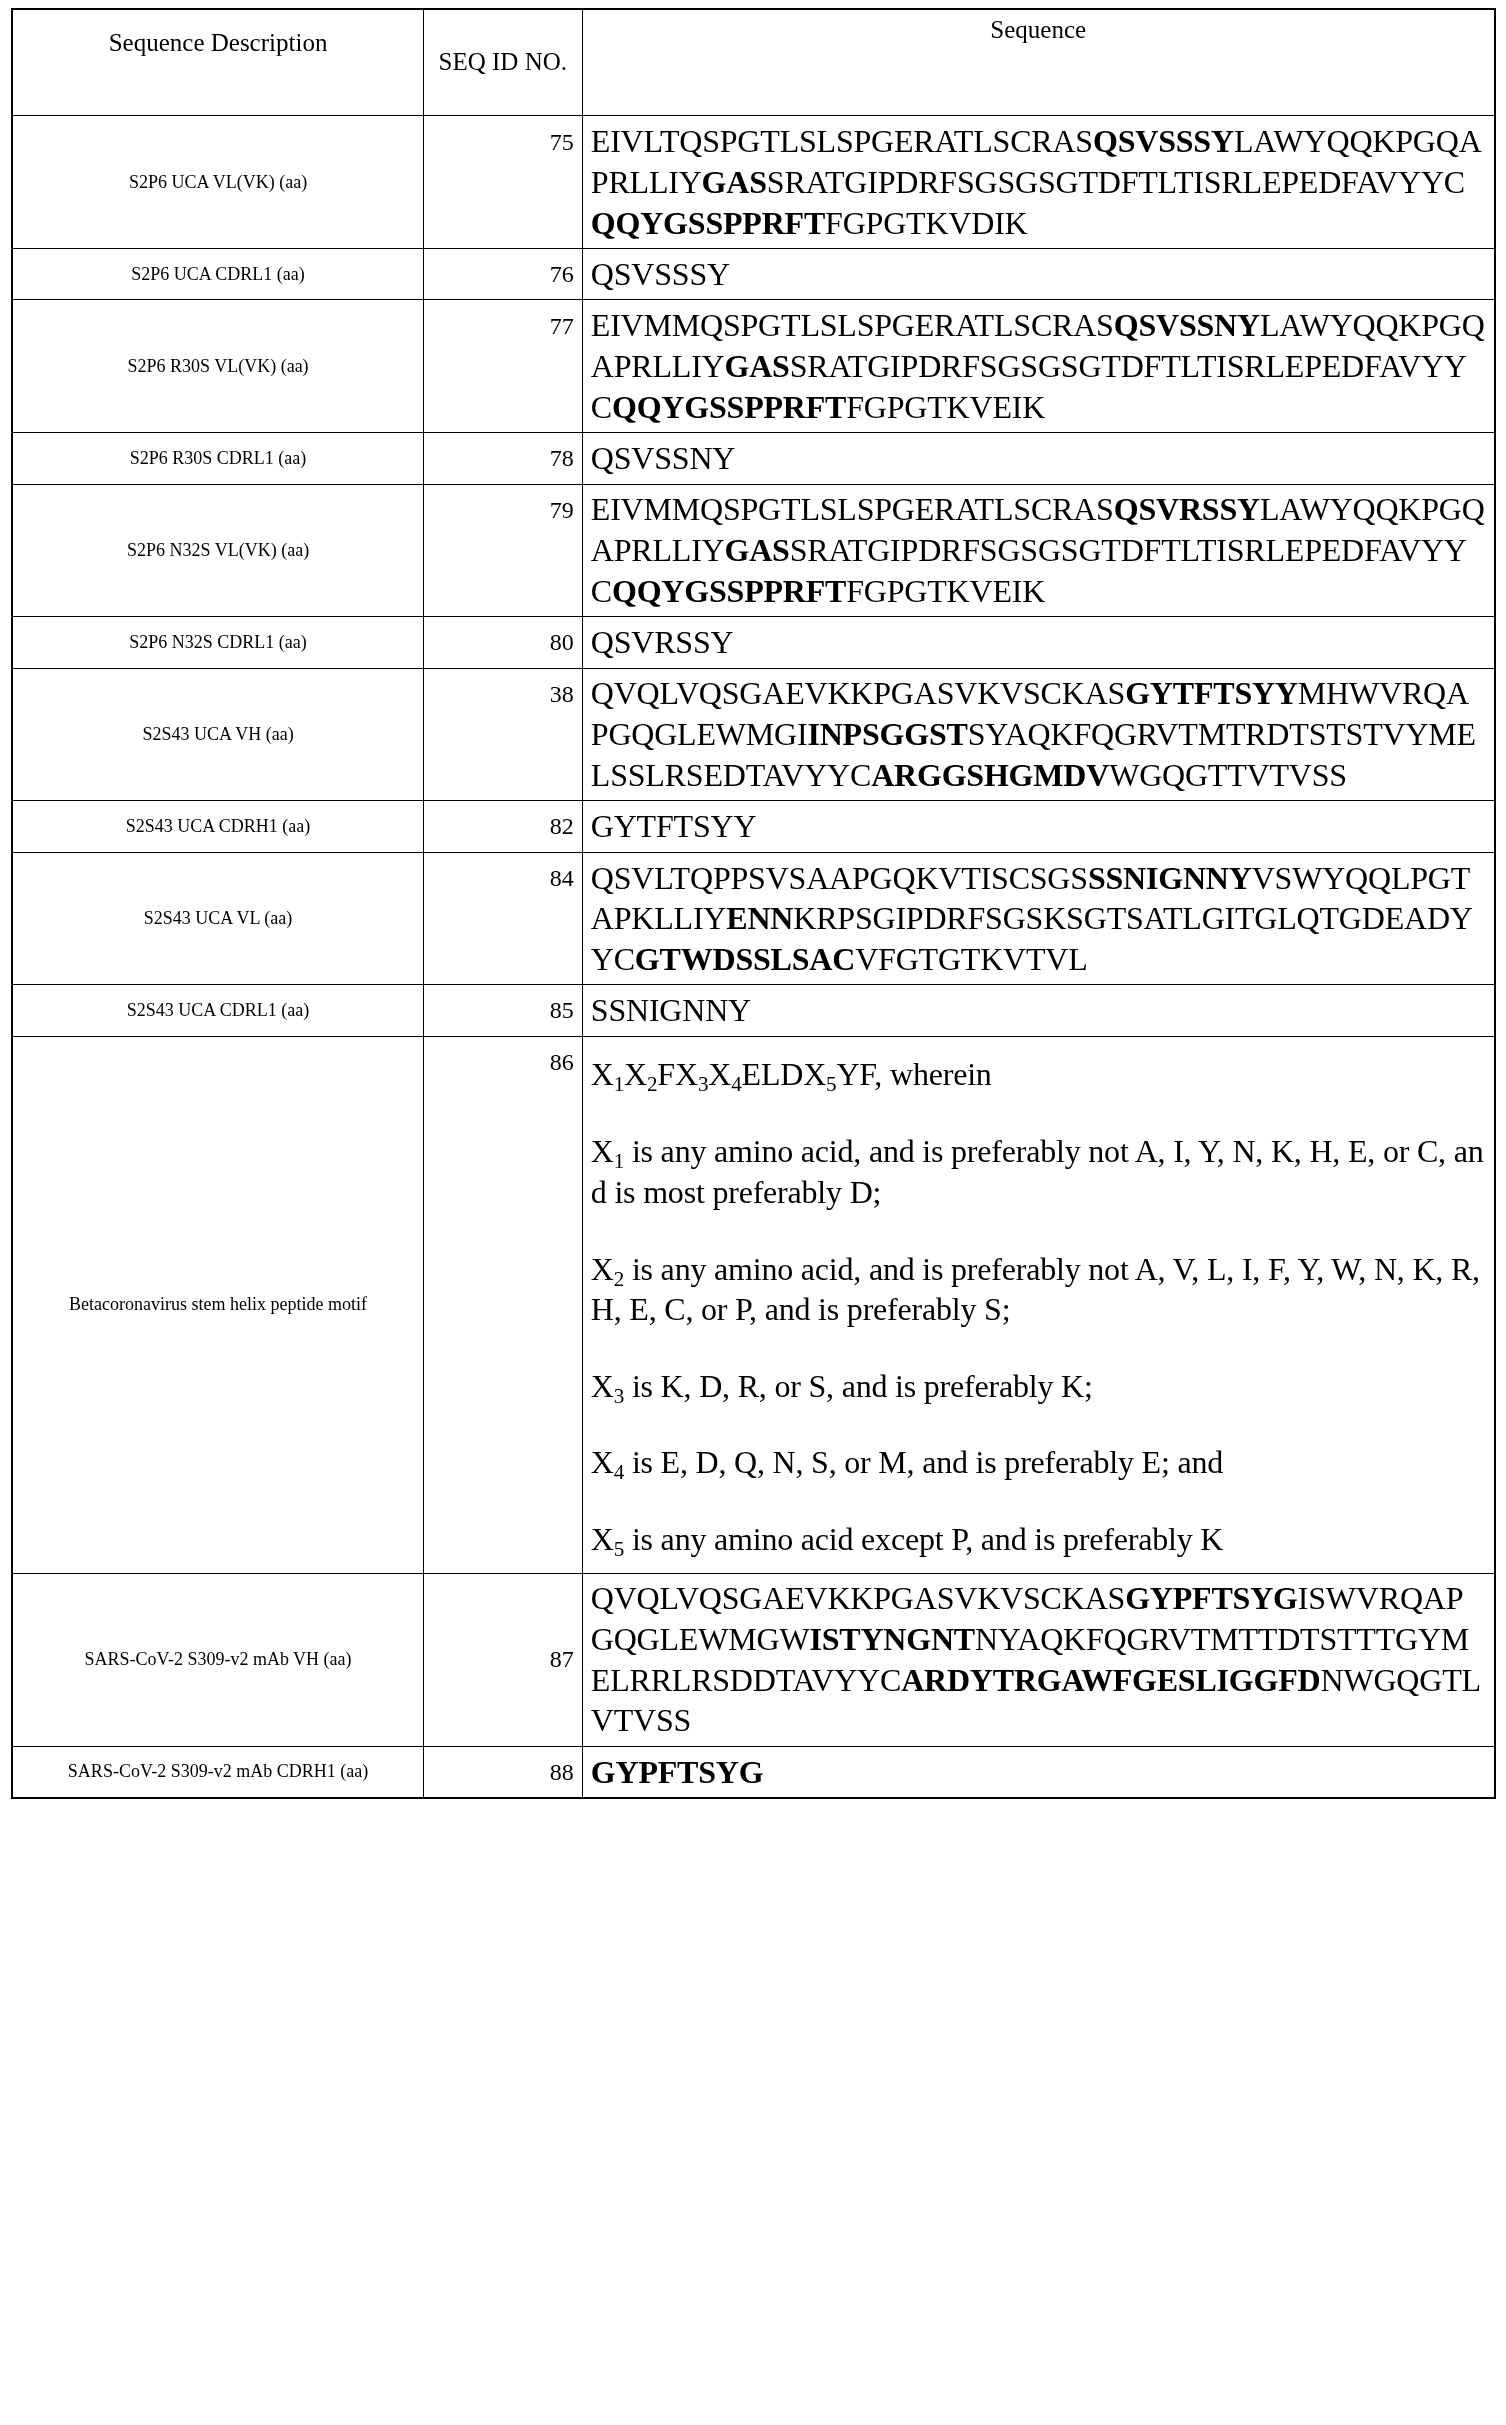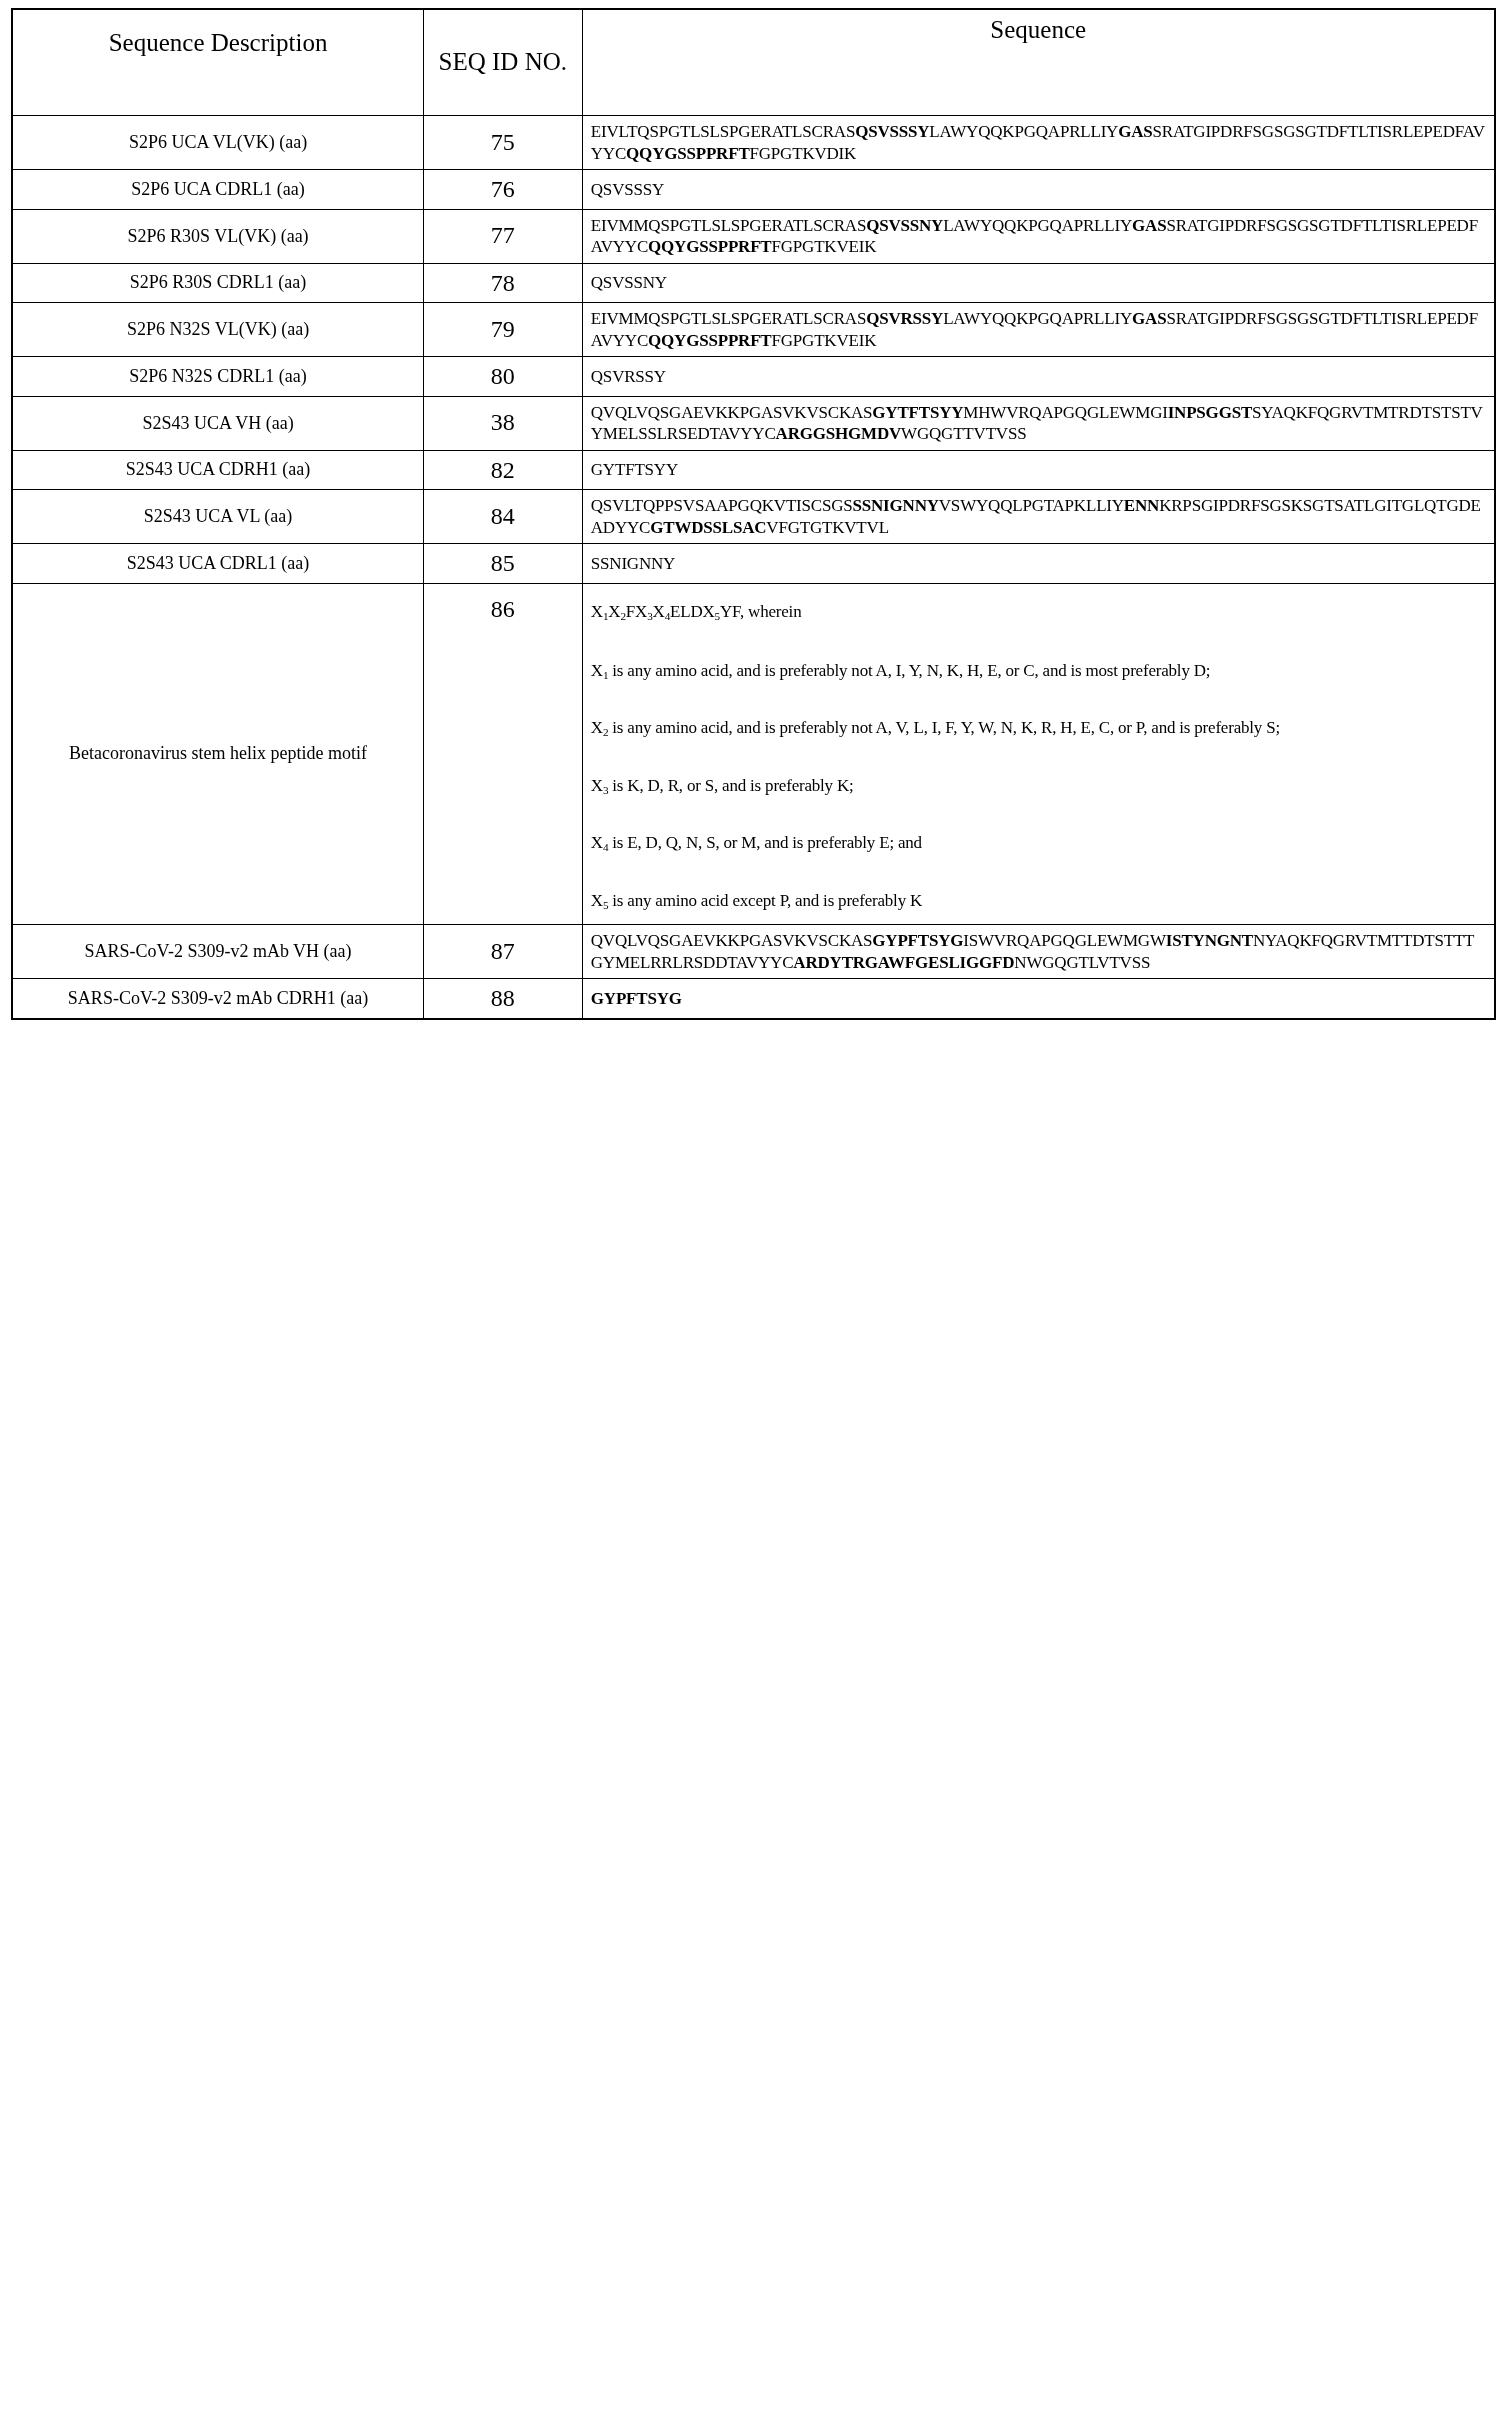--- a/index.html
+++ b/index.html
@@ -46,28 +46,28 @@
   thead th.th-id   { text-align: center; }
   thead th.th-seq  { text-align: center; padding-bottom: 70px; margin-left: 31px; }
 
   td.cell-desc {
     text-align: center;
     font-size: 18px;
     line-height: 1.30;
     padding: 9.7px 9.7px;
   }
   td.cell-id {
-    text-align: center;
+    text-align: right;
     font-size: 24px;
     line-height: 1.2;
     padding: 8px 4.9px;
   }
   td.cell-seq {
     text-align: left;
-    font-size: 17px;
+    font-size: 32px;
     line-height: 1.27;
     letter-spacing: -0.2px;
     word-break: break-all;
     padding: 8px 8px 8px 11.3px;
   }
   td.cell-seq.bold-all { font-weight: bold; }
 
   
   tr.r-75 td.cell-id, tr.r-77 td.cell-id, tr.r-79 td.cell-id,
   tr.r-81 td.cell-id, tr.r-84 td.cell-id, tr.r-86 td.cell-id {

